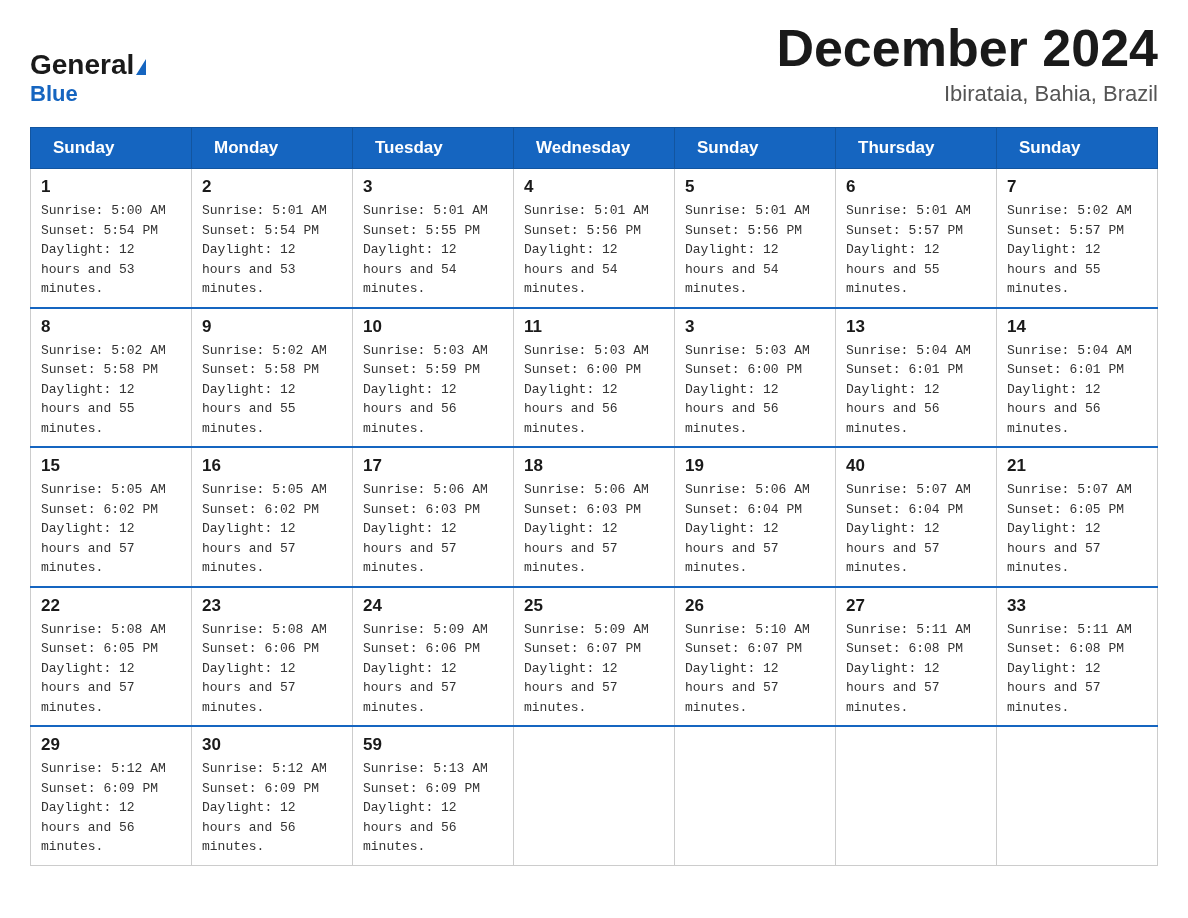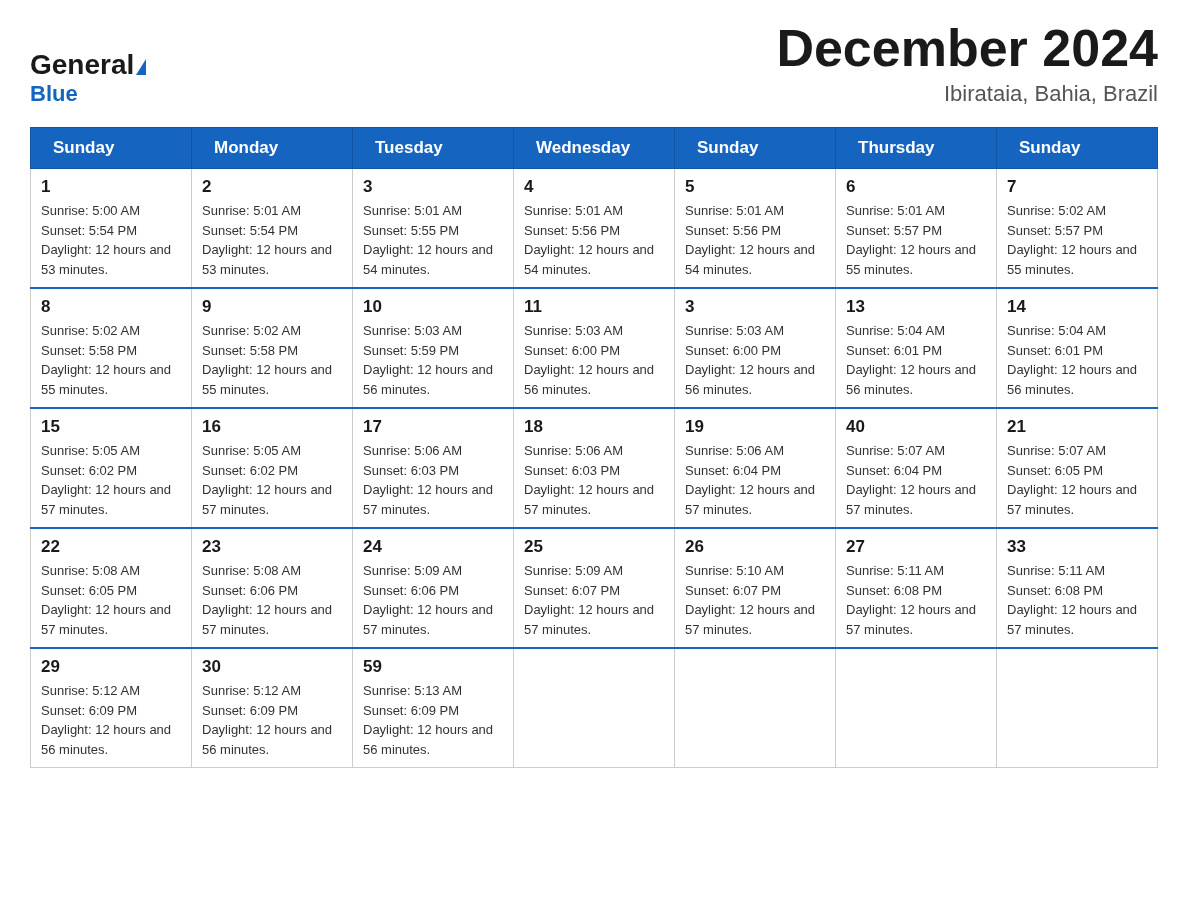--- a/index.html
+++ b/index.html
@@ -88,20 +88,21 @@
       font-size: 17px;
       font-weight: bold;
       color: #1a1a1a;
       display: block;
       margin-bottom: 4px;
     }
     .day-info {
       font-size: 13px;
       color: #333;
       line-height: 1.5;
+      font-family: Liberation Mono, monospace;
     }
     .empty-cell {
       background: #fff;
     }
     .row-divider td {
       border-top: 2px solid #1565C0;
     }
   </style>
 </head>
 <body>

